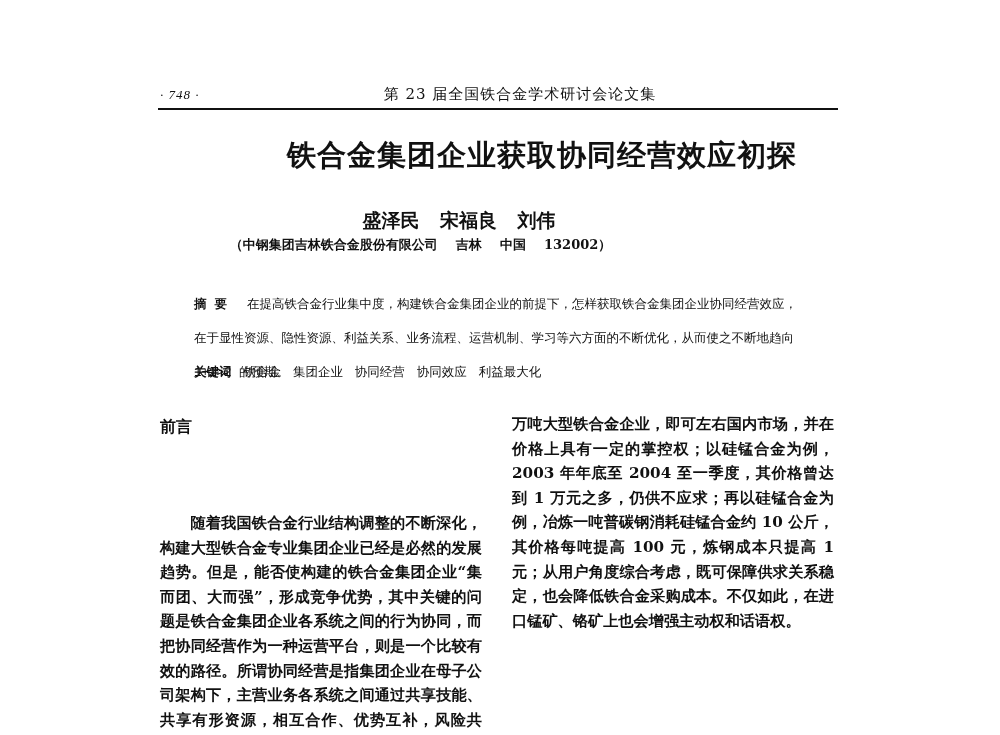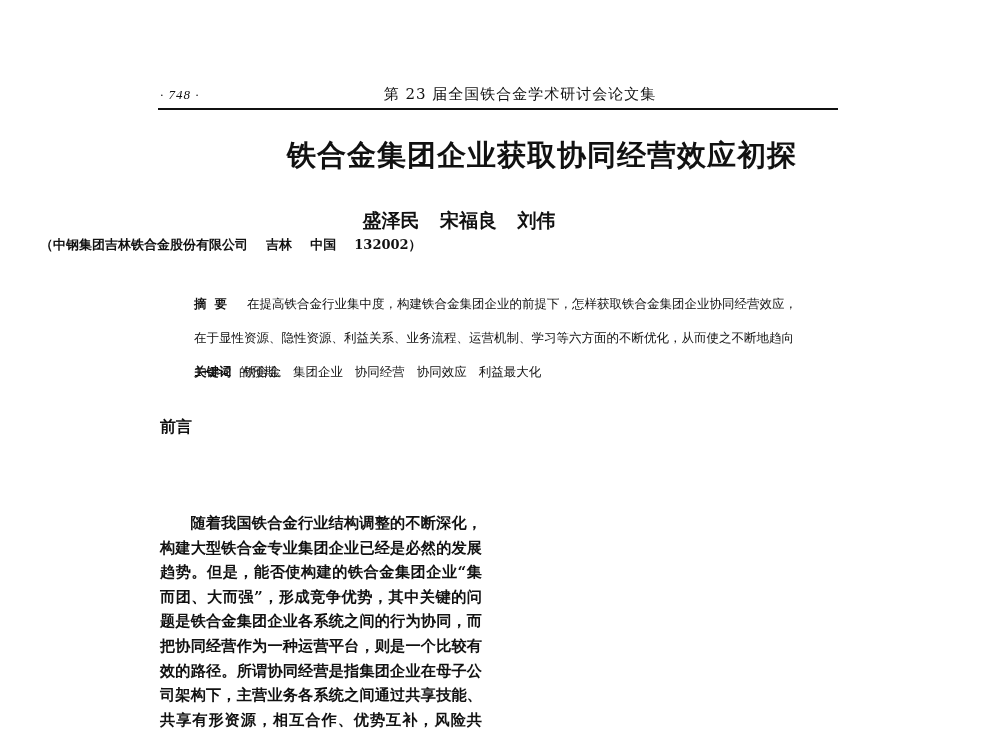--- a/index.html
+++ b/index.html
@@ -26,21 +26,21 @@
     left: 0; width: 797px; top: 136px; text-align: right;
     font-size: 29px; font-weight: bold; letter-spacing: 1px;
     font-family: "DejaVu Sans", sans-serif;
   }
   .authors {
     left: 0; width: 888px; top: 208px; text-align: center;
     font-size: 19px; font-weight: bold; padding-left: 30px; box-sizing: border-box;
     word-spacing: 14px;
   }
   .affil {
-    left: 0; width: 801px; top: 236px; text-align: left;
+    left: 0; width: 801px; top: 236px; text-align: center;
     font-size: 13px; font-weight: bold; padding-left: 40px; box-sizing: border-box;
     white-space: pre;
   }
   .abstract {
     left: 194px; width: 612px; top: 288px;
     font-size: 12.5px; line-height: 34px;
     font-family: Liberation Mono, monospace;
   }
   .abstract .label { font-weight: bold; margin-right: 12px; letter-spacing: 8px; }
   .keywords {
@@ -78,13 +78,14 @@
 </div>
 <div class="abs keywords"><span class="label">关键词</span><span>铁合金   集团企业   协同经营   协同效应   利益最大化</span></div>
 
 <div class="abs section-h">前言</div>
 
 <div class="abs col col-left">
   <p class="indent">随着我国铁合金行业结构调整的不断深化，构建大型铁合金专业集团企业已经是必然的发展趋势。但是，能否使构建的铁合金集团企业“集而团、大而强”，形成竞争优势，其中关键的问题是铁合金集团企业各系统之间的行为协同，而把协同经营作为一种运营平台，则是一个比较有效的路径。所谓协同经营是指集团企业在母子公司架构下，主营业务各系统之间通过共享技能、共享有形资源，相互合作、优势互补，风险共担、利益共享，而有机形成的供给、生产、营销等各环节协调运转，实现整体业务协同</p>
 </div>
 
 <div class="abs col col-right">
+  <p>万吨大型铁合金企业，即可左右国内市场，并在价格上具有一定的掌控权；以硅锰合金为例，2003 年年底至 2004 至一季度，其价格曾达到 1 万元之多，仍供不应求；再以硅锰合金为例，冶炼一吨普碳钢消耗硅锰合金约 10 公斤，其价格每吨提高 100 元，炼钢成本只提高 1 元；从用户角度综合考虑，既可保障供求关系稳定，也会降低铁合金采购成本。不仅如此，在进口锰矿、铬矿上也会增强主动权和话语权。</p>
 </div>
 
 </body></html>

